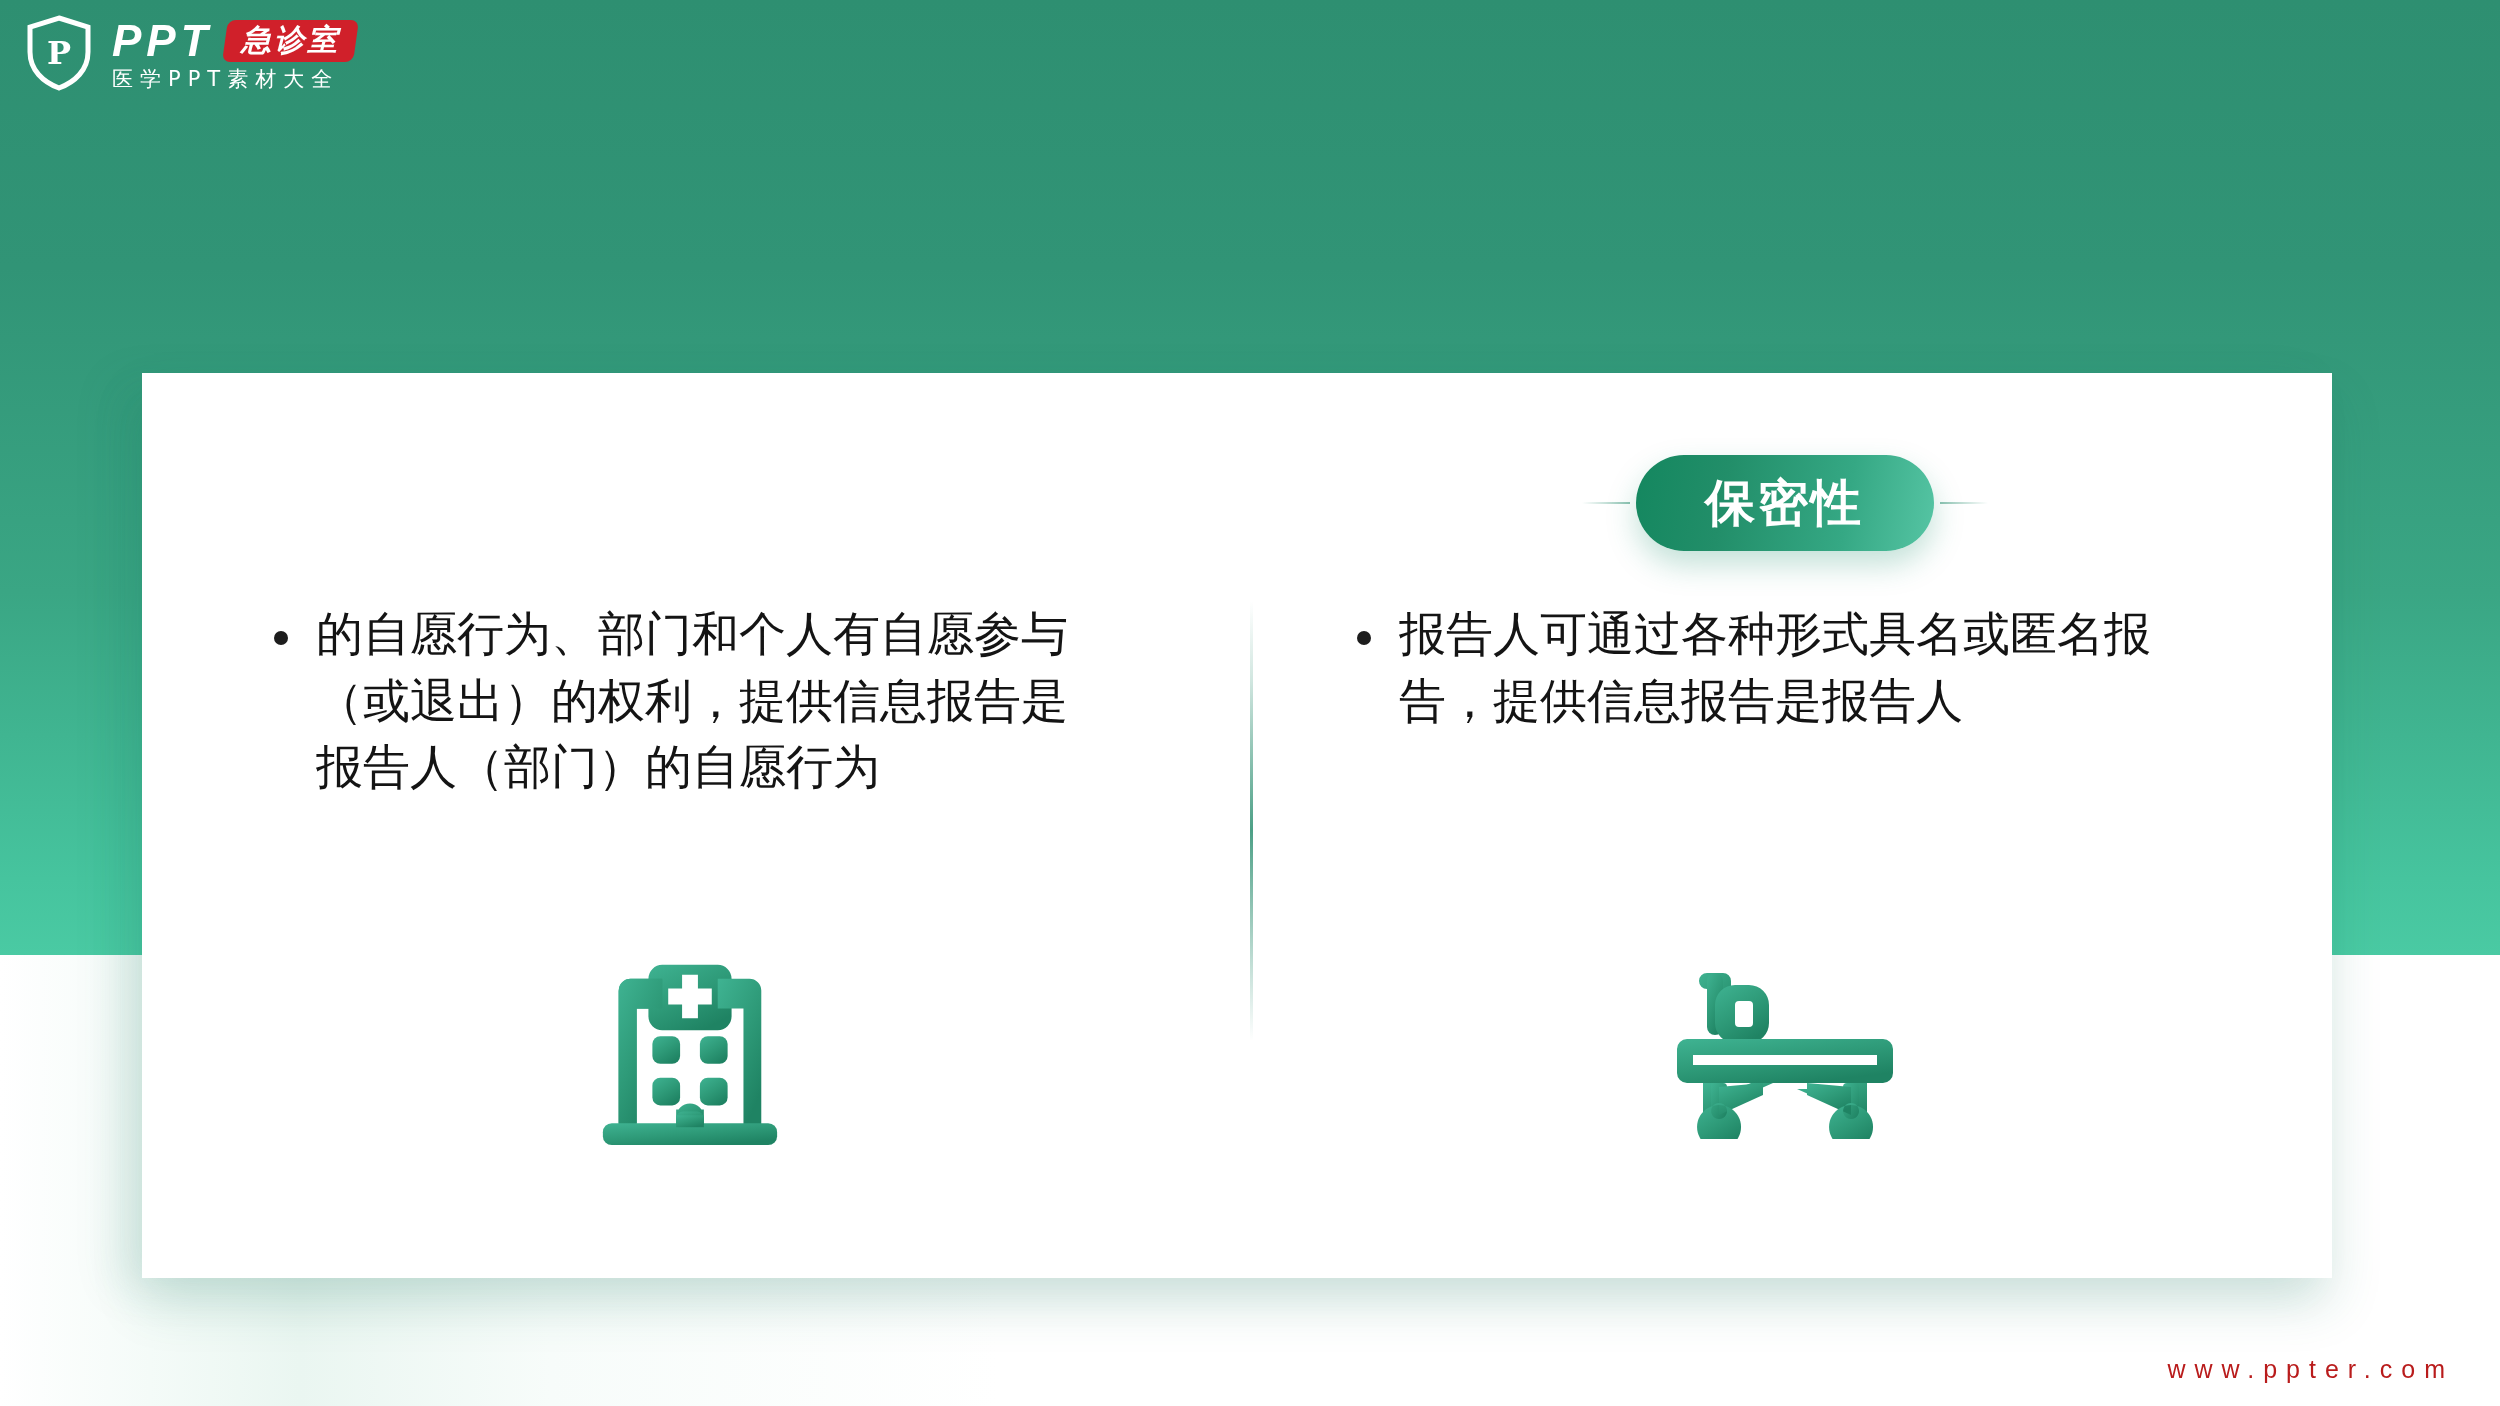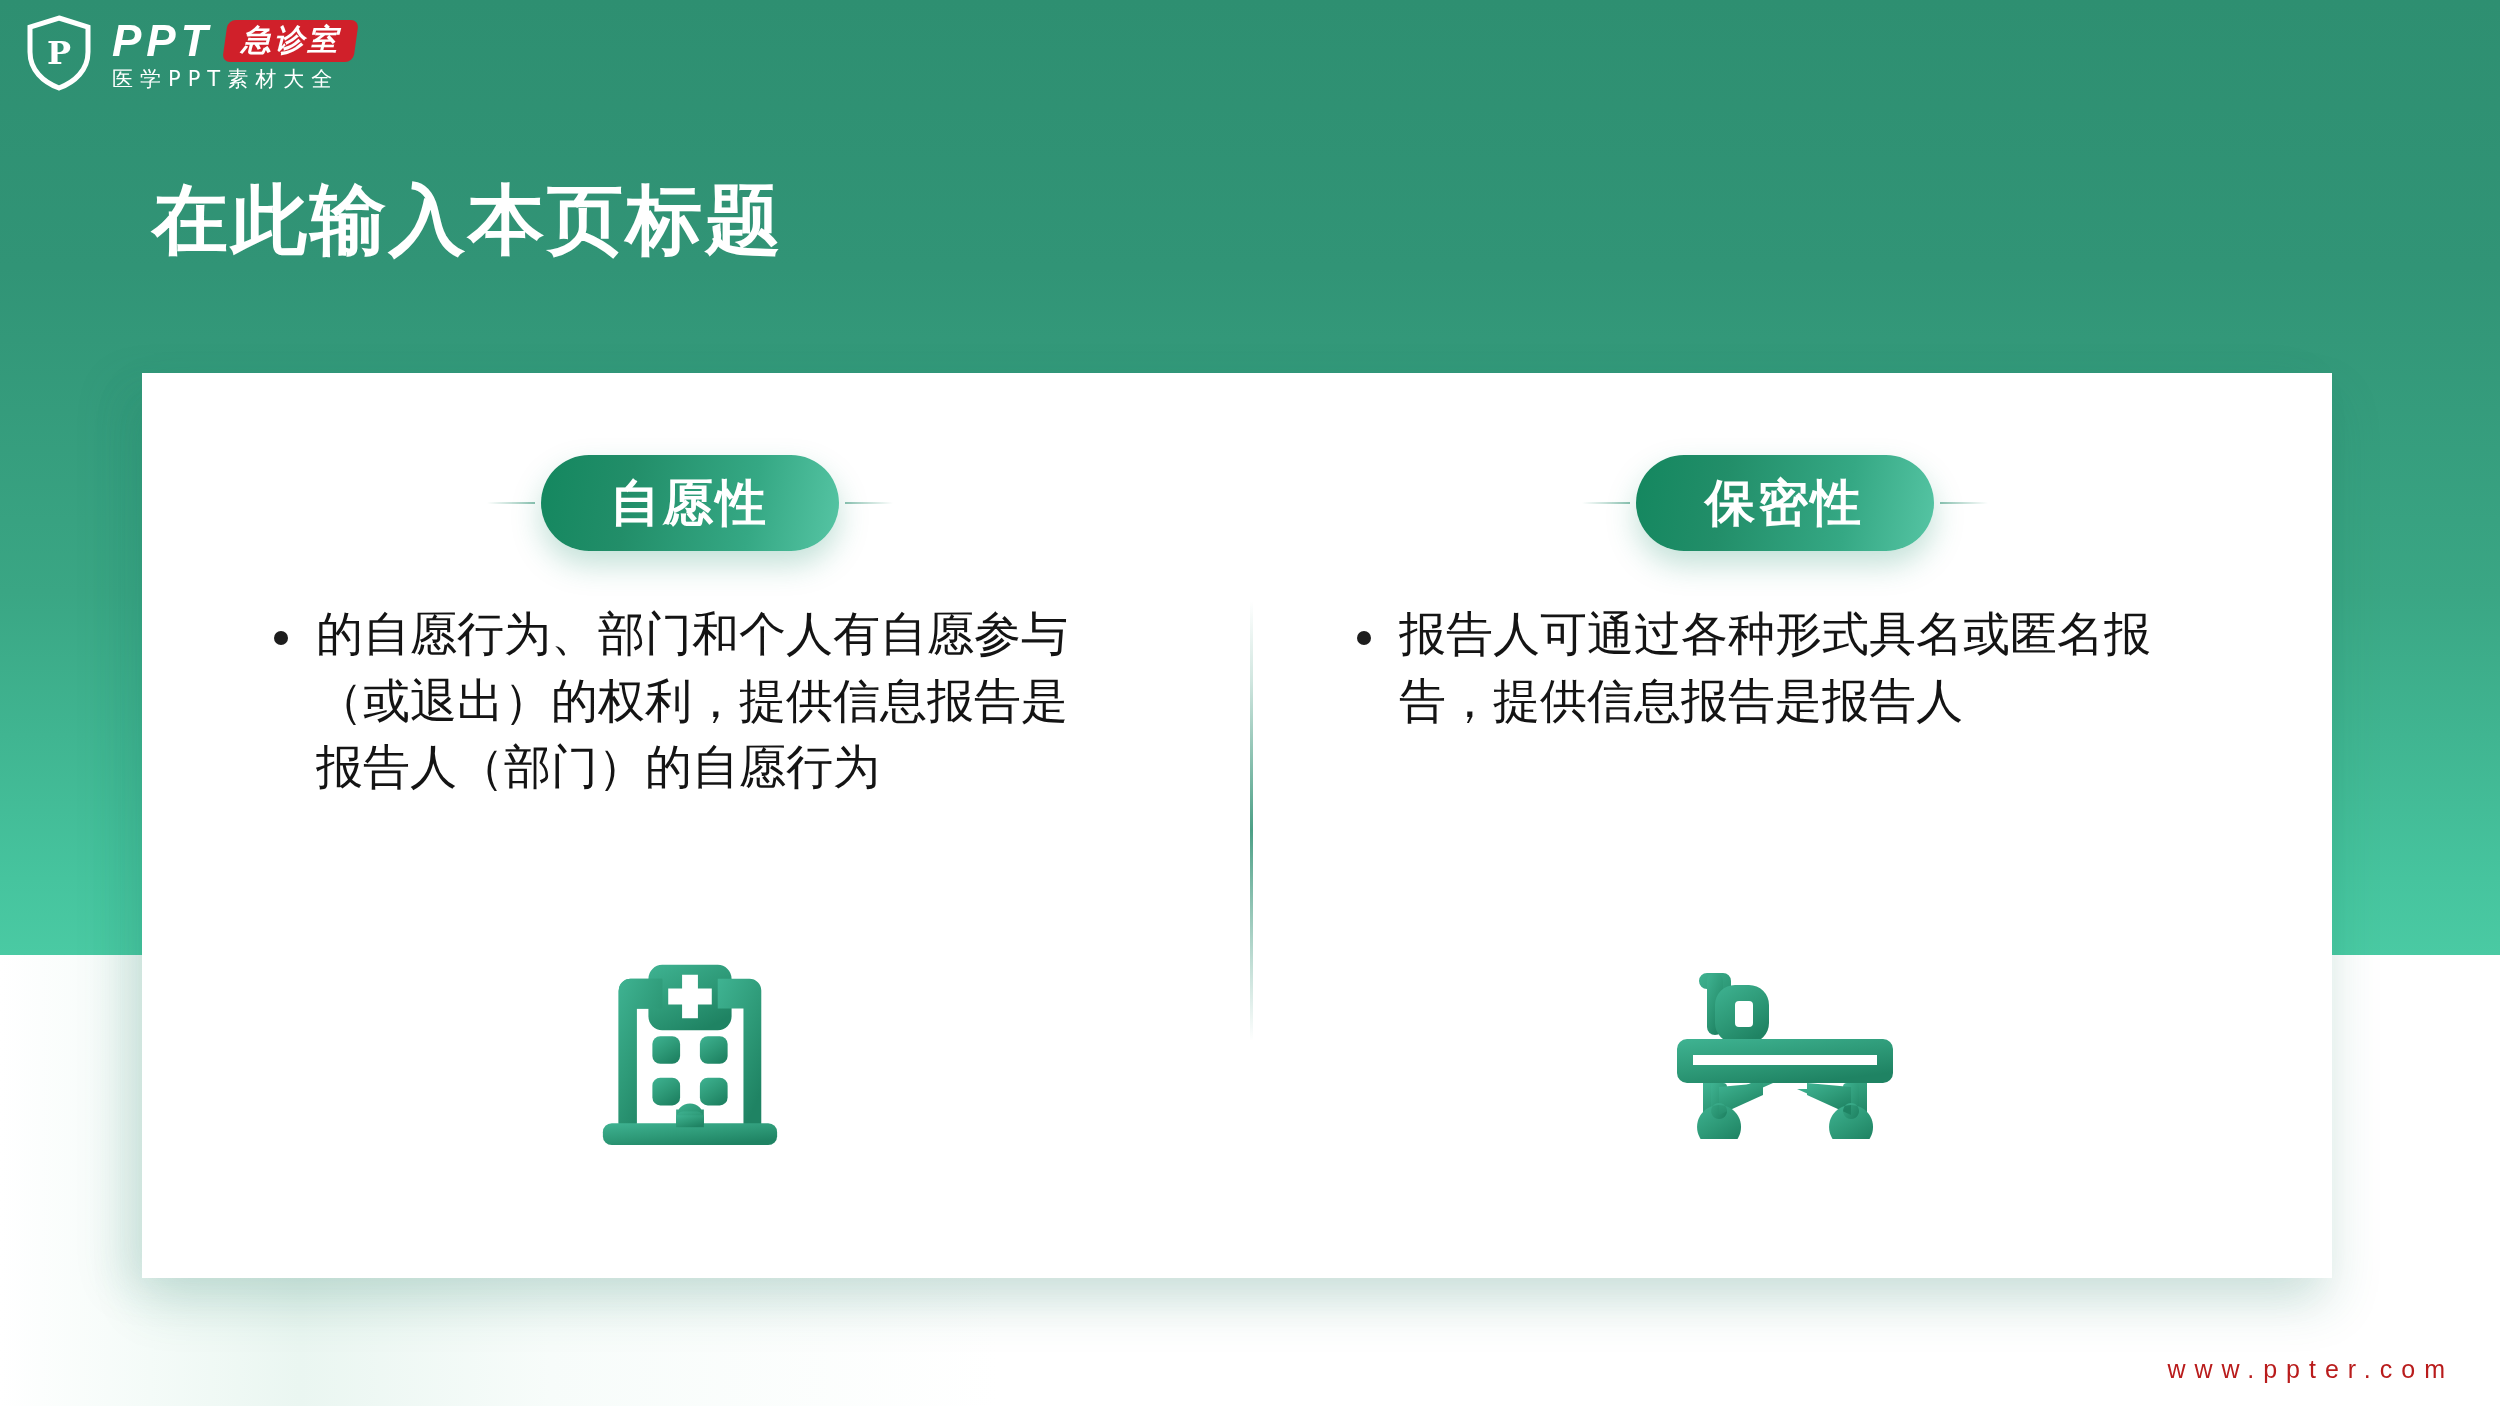--- a/index.html
+++ b/index.html
@@ -258,35 +258,27 @@
     </div>
     <div class="logo-text-wrap">
       <div class="logo-row1">
         <div class="logo-ppt">PPT</div>
         <div class="logo-badge"><span>急诊室</span></div>
       </div>
       <div class="logo-sub">医学PPT素材大全</div>
     </div>
   </div>
 
-  <div class="page-title">在此输入本页标题</div>
 
   <div class="card">
     <div class="divider"></div>
 
     <div class="columns">
 
       <div class="col col-left">
-        <div class="pill-wrap">
-          <span class="pill-line"></span>
-          <div class="pill">
-            <span>自愿性</span>
-          </div>
-          <span class="pill-line right"></span>
-        </div>
 
         <div class="bullet-block">
           <span class="bullet-dot"></span>
           <div class="bullet-text">的自愿行为、部门和个人有自愿参与（或退出）的权利，提供信息报告是报告人（部门）的自愿行为</div>
         </div>
 
         <div class="icon-wrap">
           <span class="icon-hospital">
             <svg viewBox="0 0 200 200" width="198" height="198" aria-hidden="true">
               <defs>

